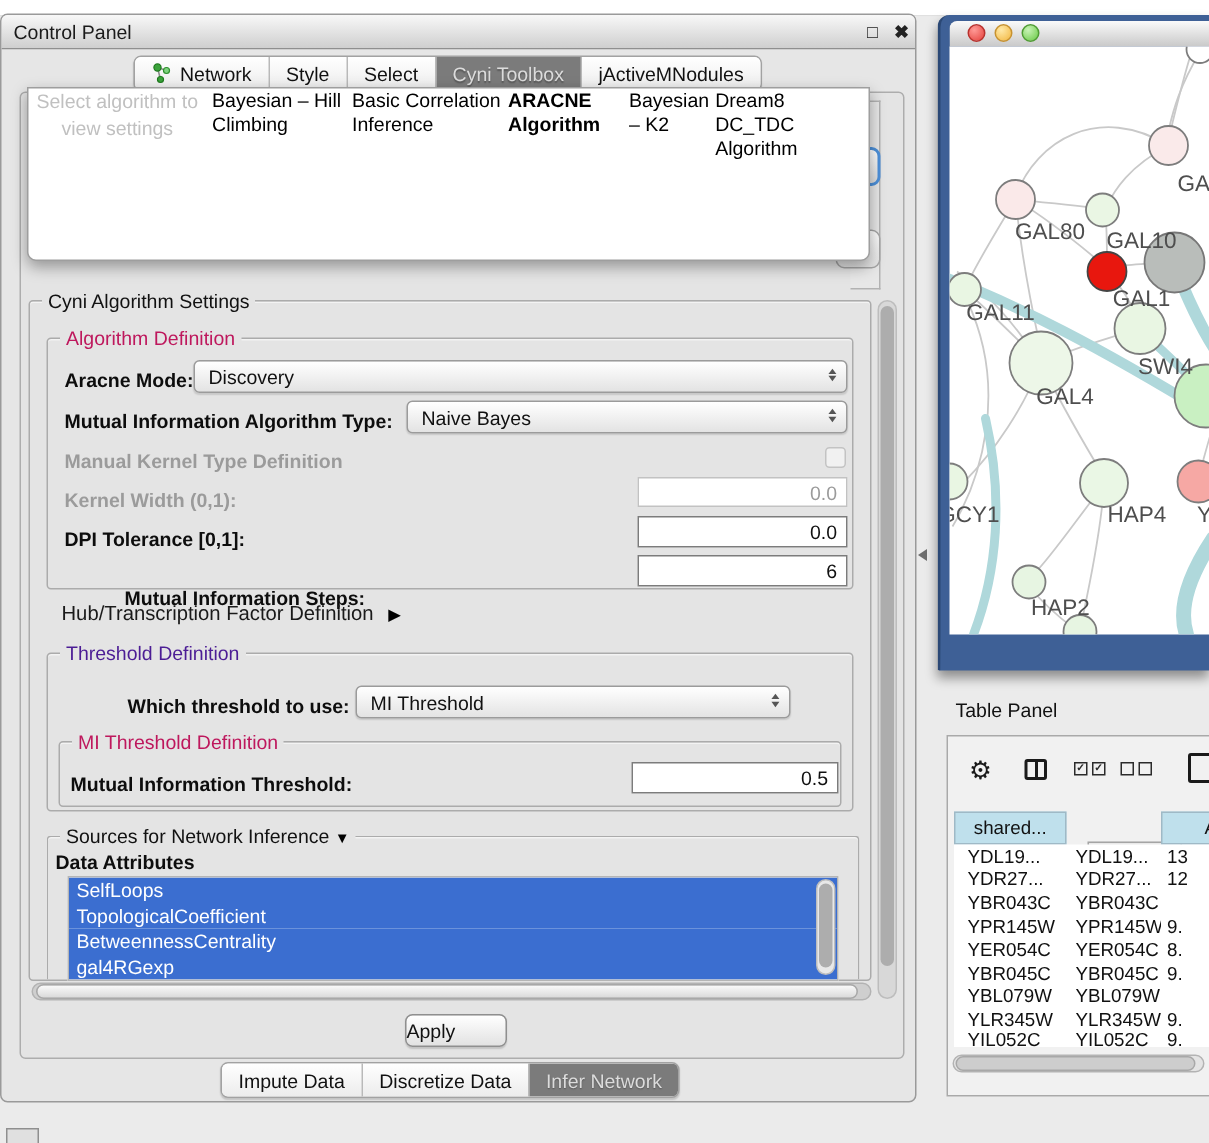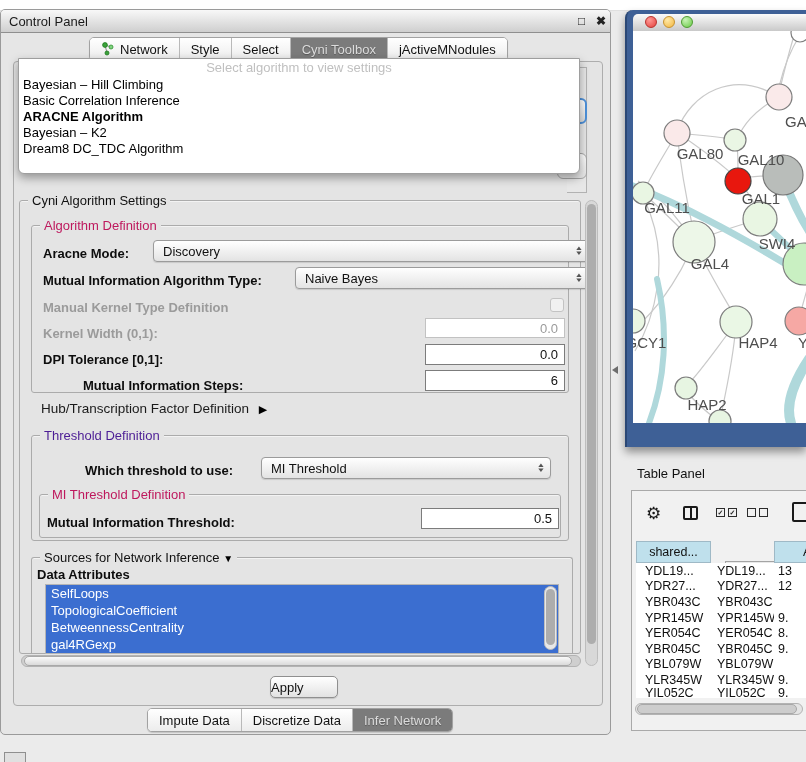--- a/index.html
+++ b/index.html
@@ -29,34 +29,34 @@
   .gb{border:1px solid #ABABAB;border-radius:3px;box-shadow:inset 0 1px 0 rgba(255,255,255,.55);}
   .legend{position:absolute;top:-8px;left:8px;background:#E4E4E4;padding:0 4px;font-size:13px;line-height:15px;}
   .leg-blue{color:#be185d;}
   .leg-green{color:#4c1d95;}
 
   .lbl{font-size:13px;font-weight:bold;color:#0D0D0D;white-space:nowrap;}
   .lbl.dis{color:#9B9B9B;}
 
   .combo{display:flex;align-items:center;height:22px;border:1px solid #9B9B9B;border-radius:4px;
       background:linear-gradient(#FFFFFF,#E3E3E3);font-size:13px;padding:0 6px 0 9px;box-sizing:border-box;
-      box-shadow:0 1px 1px rgba(0,0,0,.12);margin-left:24px;}
+      box-shadow:0 1px 1px rgba(0,0,0,.12);}
   .combo .arrows{margin-left:auto;display:flex;flex-direction:column;align-items:center;color:#555;}
   .arrows span{display:block;font-size:6px;line-height:5px;transform:scaleX(1.5);}
 
   .field{border:1px solid #7C7C7C;background:#FFF;font-size:13px;text-align:right;
       padding:0 6px;box-sizing:border-box;display:flex;align-items:center;justify-content:flex-end;}
   .field.dis{border-color:#C2C2C2;color:#9B9B9B;}
 
   .cb{width:14px;height:14px;border:1px solid #C3C3C3;border-radius:3px;background:#F1F1F1;box-sizing:border-box;}
 
   
   #popup{left:18px;top:58px;width:560px;height:114px;background:#FFFFFF;border:1px solid #9E9E9E;
       border-radius:0 0 6px 6px;box-shadow:0 4px 10px rgba(0,0,0,.35);z-index:40;
-      display:flex;flex-direction:column;}
+      display:flex;}
   #popup .prompt{height:18px;line-height:18px;text-align:center;color:#C0C0C0;font-size:13px;}
   #popup .opt{height:16px;line-height:16px;padding-left:4px;font-size:13px;color:#000;}
   #popup .opt.bold{font-weight:bold;}
 
   
   .attr-list{background:#FFF;border:1px solid #B5B5B5;overflow:hidden;}
   .attr-item{height:17px;line-height:17px;background:#3B6ED0;color:#FFF;font-size:13px;padding-left:5px;}
 
   .hscroll{height:12px;background:#CFCFCF;border:1px solid #B3B3B3;border-radius:7px;box-sizing:border-box;}
   .hthumb{height:10px;background:linear-gradient(#FAFAFA,#DADADA);border:1px solid #A8A8A8;border-radius:6px;box-sizing:border-box;}
@@ -177,21 +177,21 @@
     <span class="abs lbl dis" style="left:42px;top:316px;">Kernel Width (0,1):</span>
     <div class="abs field dis" style="left:424px;top:308px;width:140px;height:20px;">
       <span>0.0</span>
     </div>
 
     <span class="abs lbl" style="left:42px;top:342px;">DPI Tolerance [0,1]:</span>
     <div class="abs field" style="left:424px;top:334px;width:140px;height:21px;">
       <span>0.0</span>
     </div>
 
-    <span class="abs lbl" style="left:42px;top:368px;padding-left:40px;">Mutual Information Steps:</span>
+    <span class="abs lbl" style="left:42px;top:381px;padding-left:40px;">Mutual Information Steps:</span>
     <div class="abs field" style="left:424px;top:360px;width:140px;height:21px;">
       <span>6</span>
     </div>
 
     <span class="abs" style="left:40px;top:391px;font-size:13.5px;color:#1A1A1A;">
       <span>Hub/Transcription Factor Definition</span>
       <span class="tri" style="margin-left:6px;">▶</span>
     </span>
 
     <div class="abs gb" style="left:30px;top:425px;width:536px;height:104px;">

